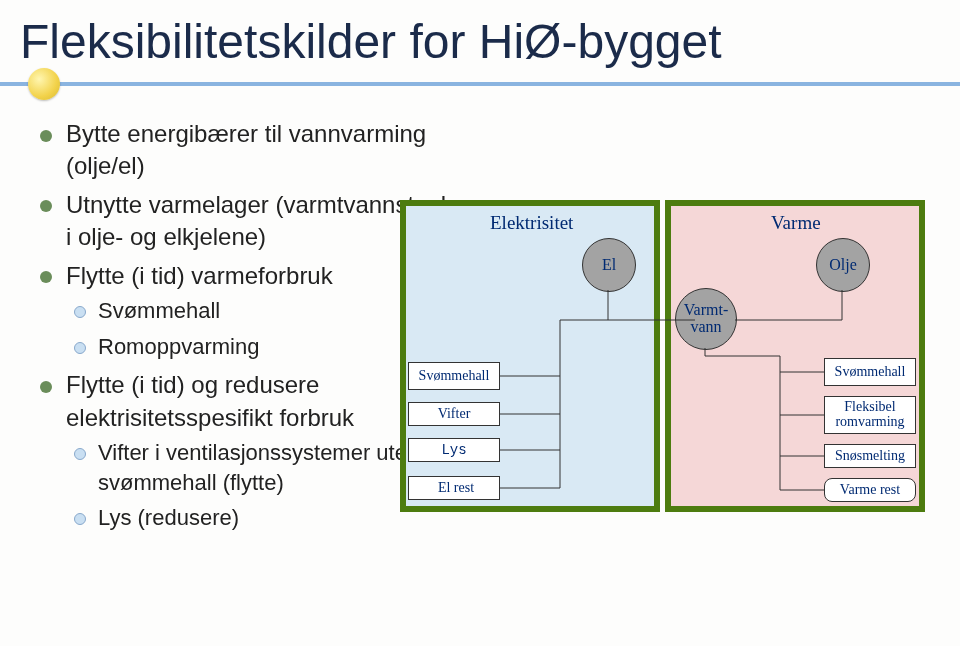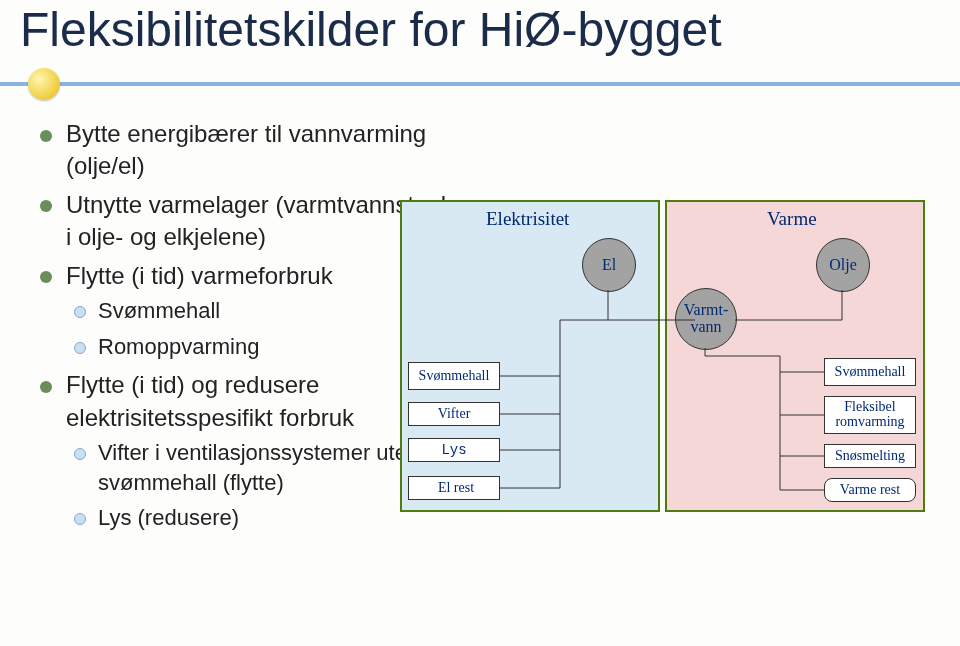--- a/index.html
+++ b/index.html
@@ -25,21 +25,21 @@
     top: 68px;
     left: 28px;
     width: 32px;
     height: 32px;
     border-radius: 50%;
     background: radial-gradient(circle at 35% 35%, #fff6b0, #f2d24a 60%, #d6b830);
     box-shadow: 0 1px 2px rgba(0,0,0,0.25);
   }
   h1.title {
     position: absolute;
-    top: 2px;
+    top: 14px;
     left: 20px;
     margin: 0;
     font-size: 48px;
     font-weight: 400;
     color: #1b2b4a;
   }
   .content {
     position: absolute;
     top: 110px;
     left: 32px;
@@ -88,21 +88,21 @@
   
   .diagram {
     position: absolute;
     top: 200px;
     left: 400px;
     width: 540px;
     height: 380px;
   }
   .panel {
     position: absolute;
-    border: 2px solid #4d7c0f;
+    border: 6px solid #4d7c0f;
     box-sizing: border-box;
   }
   .panel.el {
     left: 0;
     top: 0;
     width: 260px;
     height: 312px;
     background: #d9e9f4;
   }
   .panel.va {

